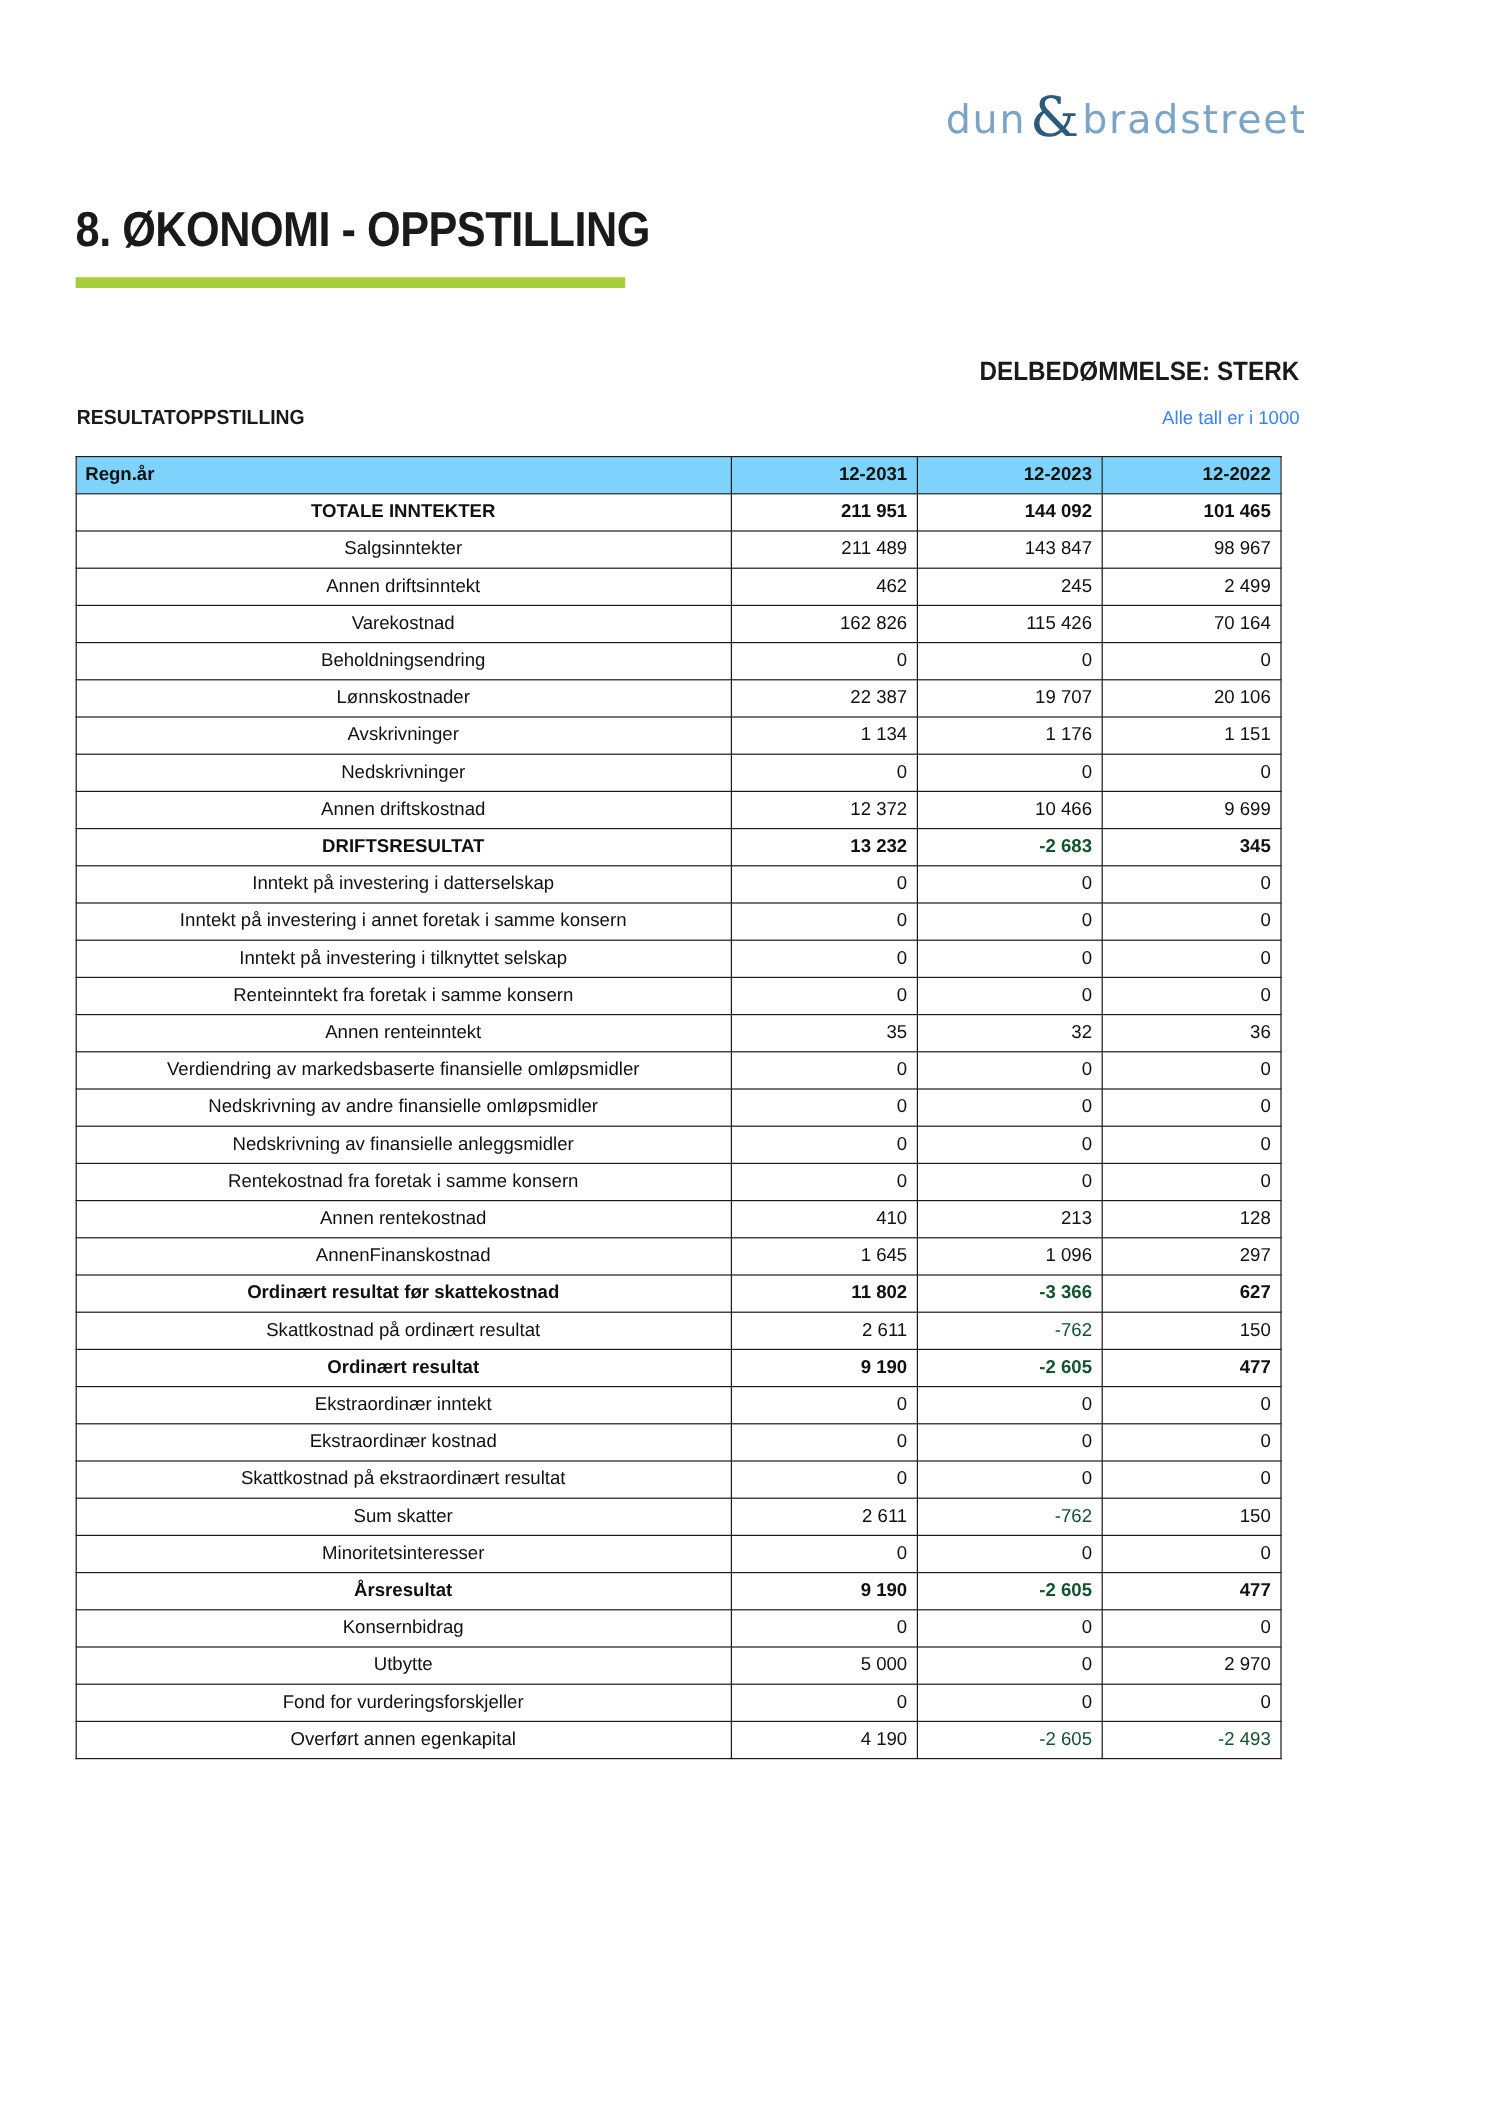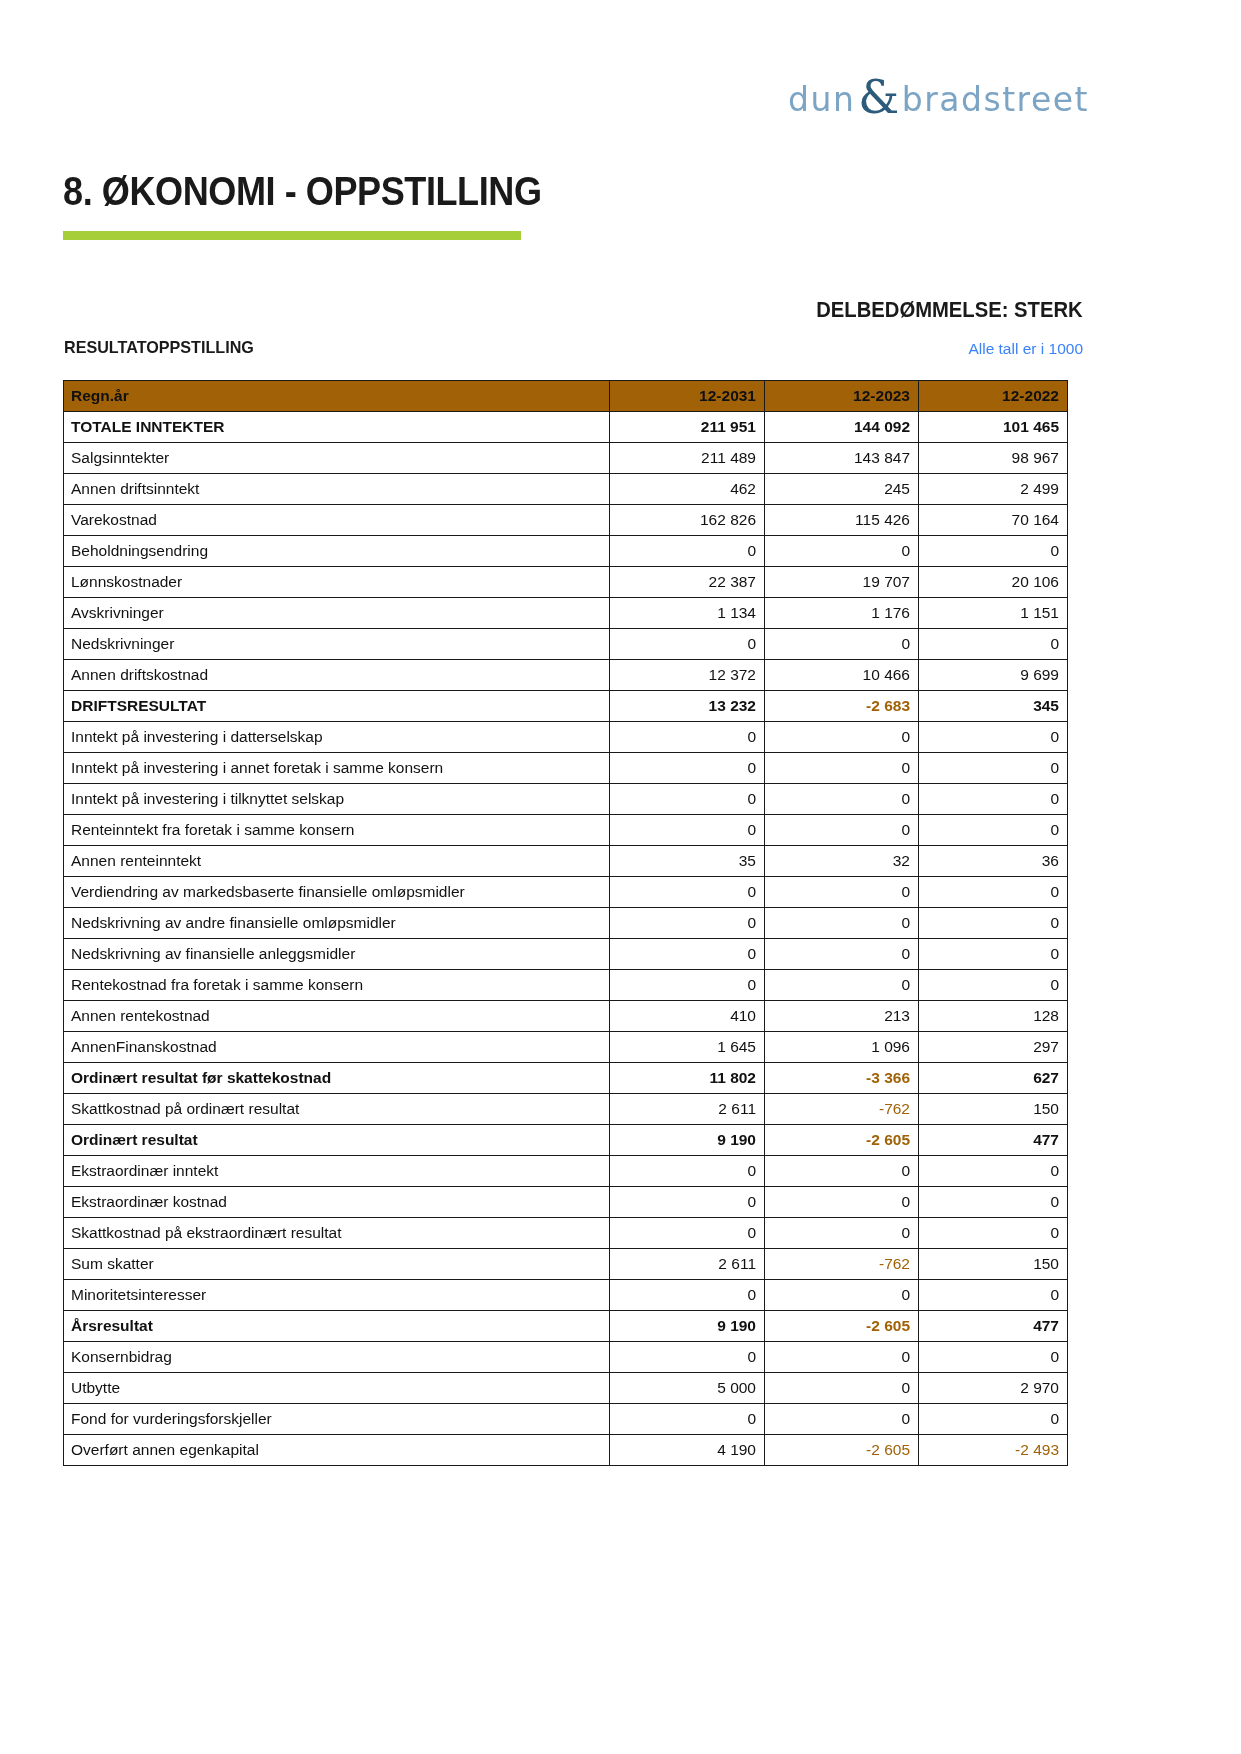--- a/index.html
+++ b/index.html
@@ -73,30 +73,30 @@
   table.fin col.c-y2 { width:154px; }
   table.fin col.c-y3 { width:149px; }
   table.fin th, table.fin td {
     border:1.5px solid #1a1a1a;
     height:31px;
     padding:0 8px 0 7px;
     vertical-align:middle;
     overflow:hidden; white-space:nowrap;
   }
   table.fin thead th {
-    background:#a16207;
+    background:#7dd3fc;
     font-weight:bold;
     text-align:right;
     margin-top:48px;
   }
   table.fin thead th.label { text-align:left; }
-  table.fin td.label { text-align:left; }
+  table.fin td.label { text-align:center; }
   table.fin td.num { text-align:right; }
   table.fin tr.bold td { font-weight:bold; }
-  table.fin td.neg { color:#a16207; }
+  table.fin td.neg { color:#14532d; }
 
   
   .footer {
     position:absolute; right:156px; top:1668px;
     font-size:22px; color:#4c1d95;
   }
 </style>
 </head>
 <body>
 

